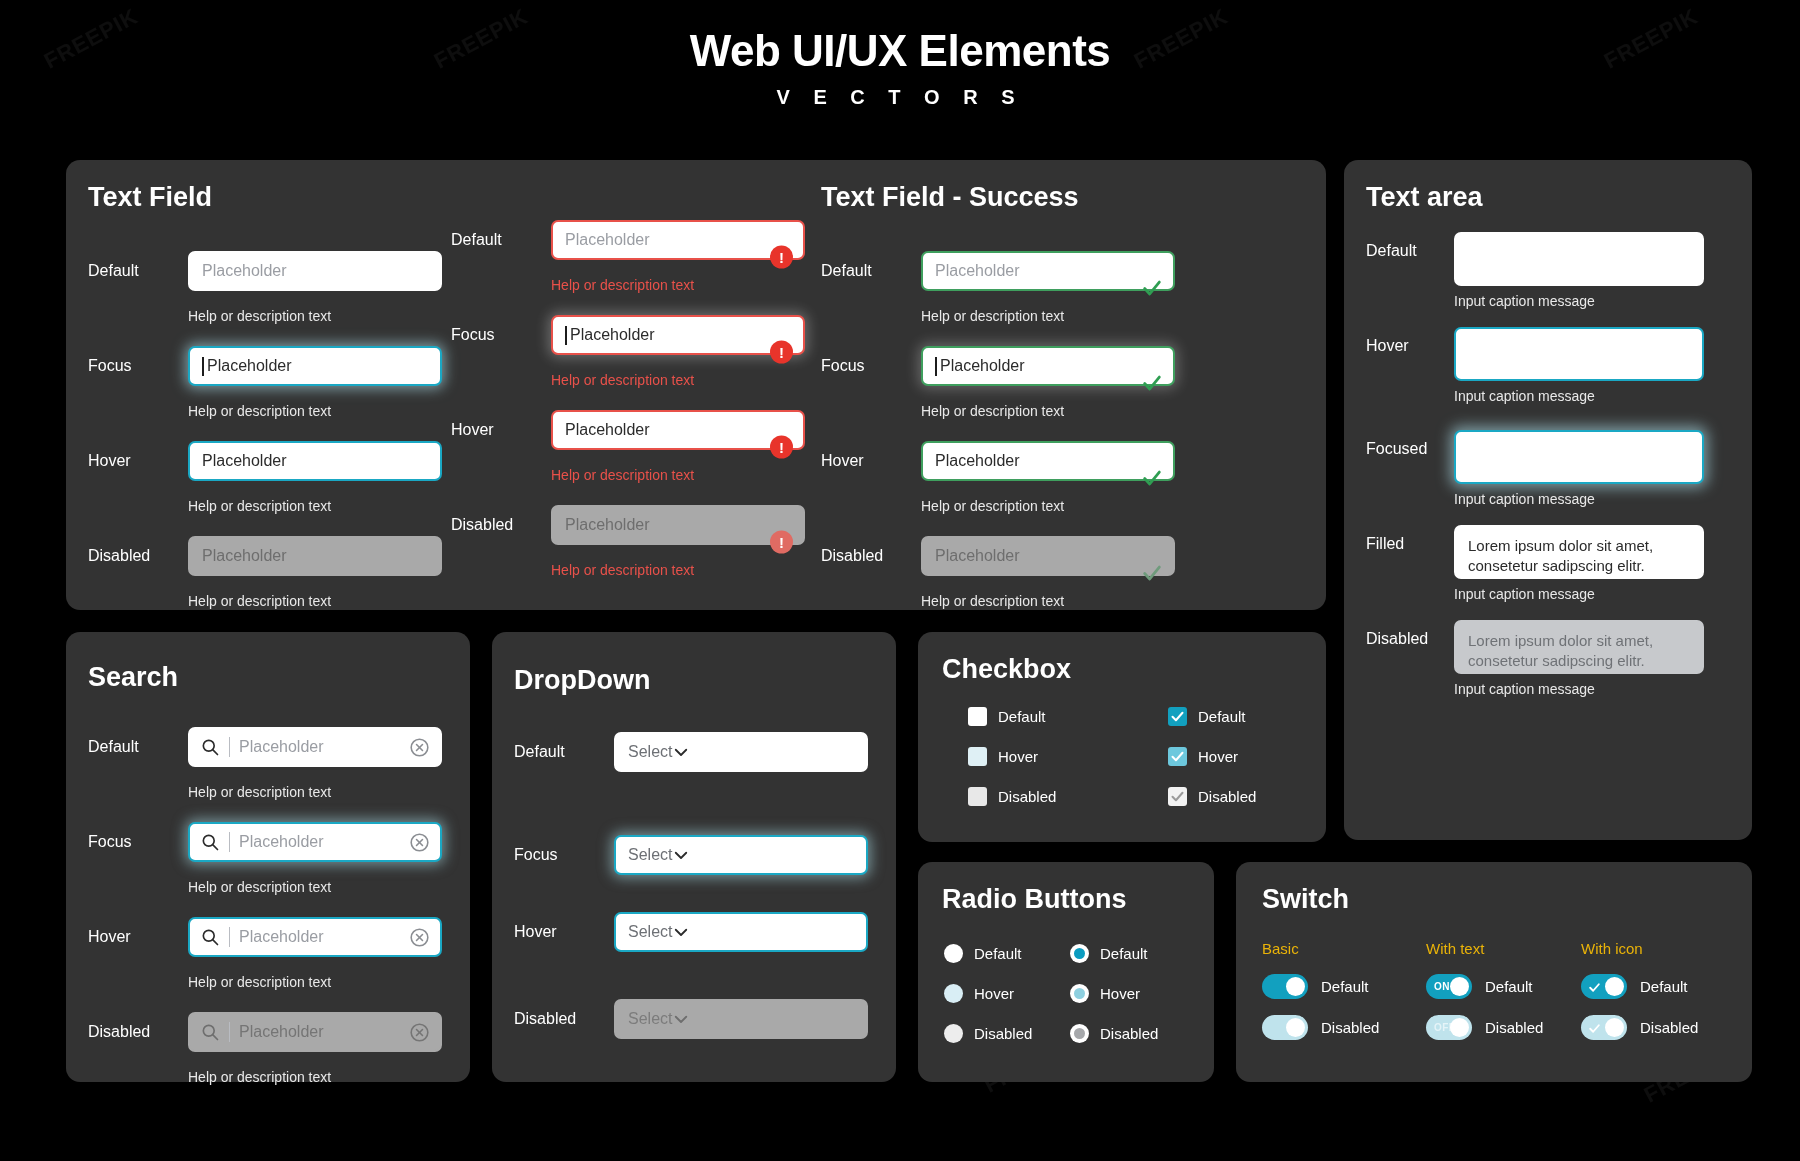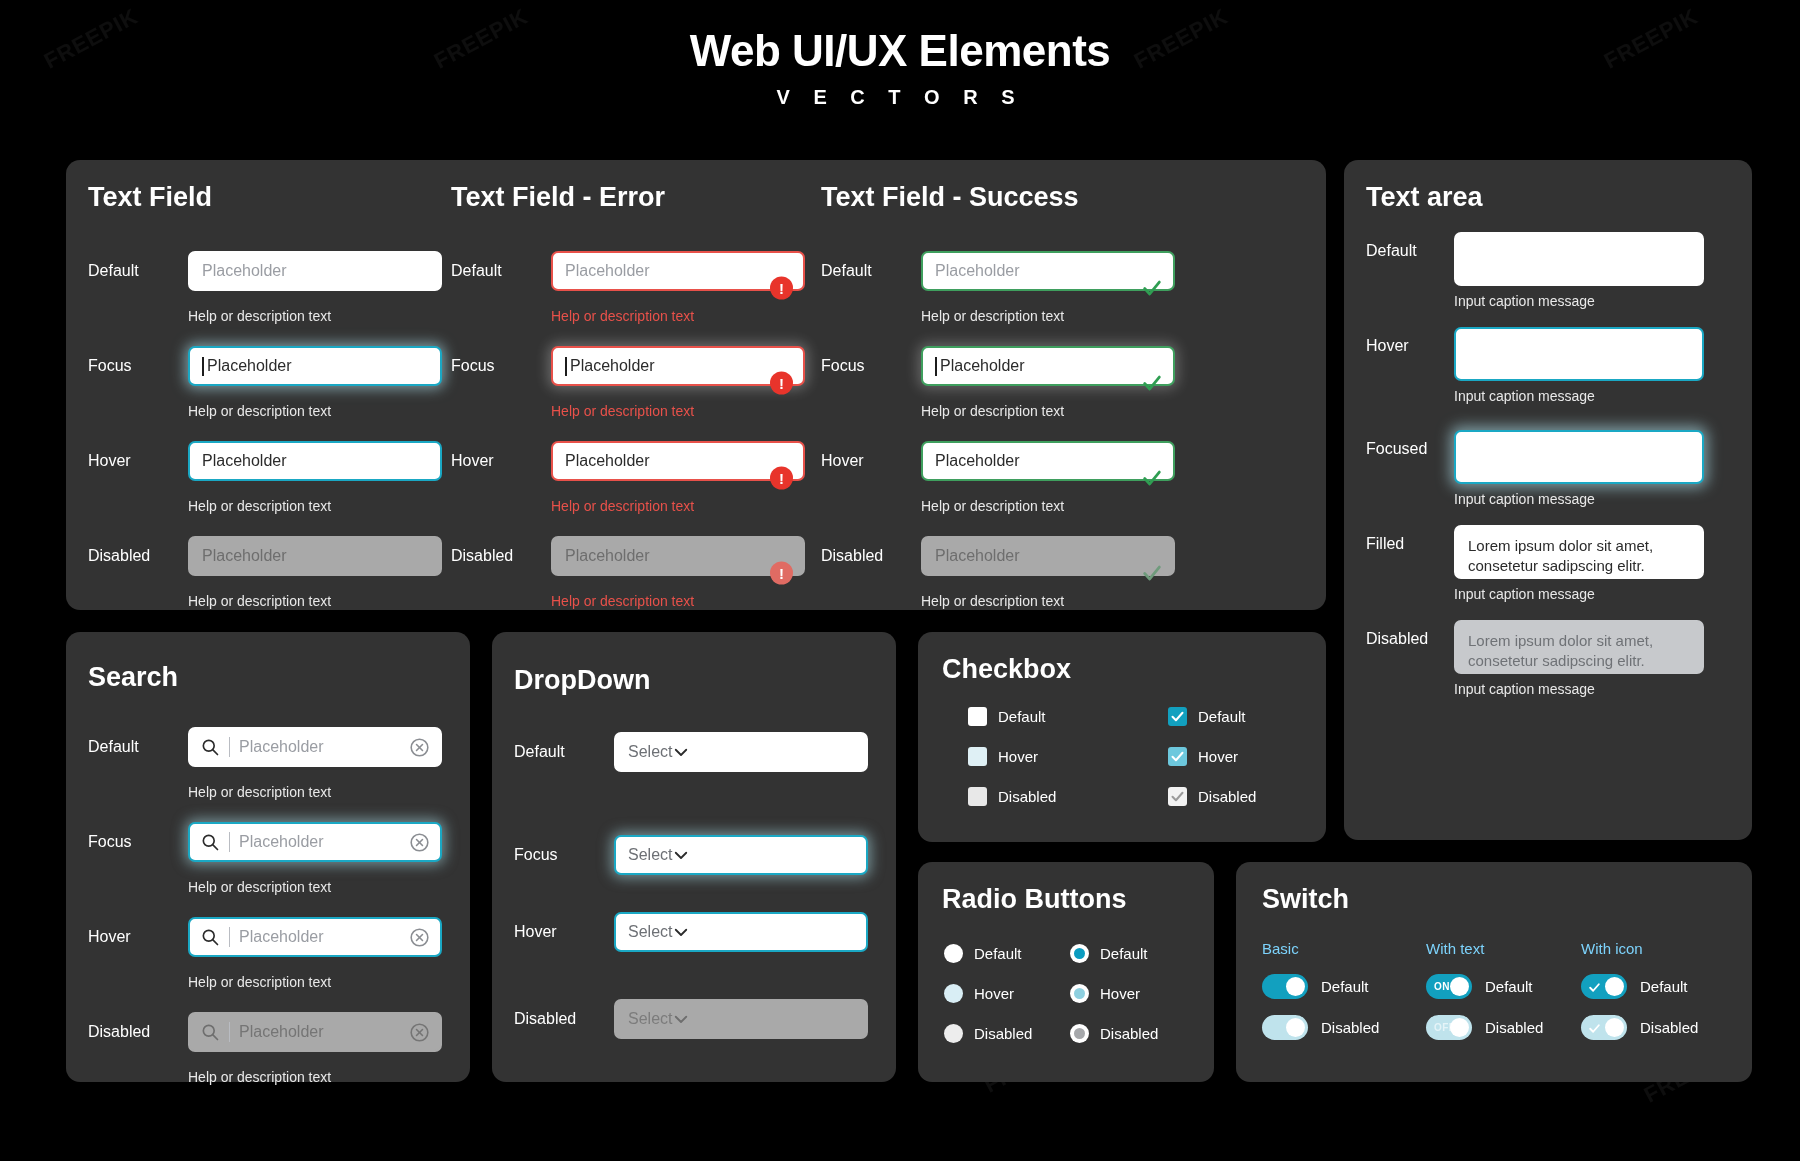--- a/index.html
+++ b/index.html
@@ -155,21 +155,21 @@
   .sw.on { background: #12a0bf; }
   .sw.off-dim { background: #bfe3ec; }
   .sw .knob { position: absolute; right: 3px; width: 19px; height: 19px;
               border-radius: 50%; background: #fff; }
   .sw .swtext { position: absolute; left: 8px; font-size: 10px;
                 font-weight: bold; color: #ffffff; letter-spacing: .4px; }
   .sw.off-dim .swtext { color: #e5f4f8; }
   .sw .swicon { position: absolute; left: 7px; width: 13px; height: 13px; }
   .sw-label { color: #fff; font-size: 15px; margin-left: 13px; }
   .sw-row { display: flex; align-items: center; }
-  .sw-col-head { color: #7dd3fc; font-size: 15px; }
+  .sw-col-head { color: #eab308; font-size: 15px; }
 
   .wm {
     position: absolute; color: rgba(255,255,255,0.055);
     font-size: 22px; font-weight: bold; letter-spacing: 1px;
     transform: rotate(-28deg); pointer-events: none; user-select: none;
   }
 </style>
 </head>
 <body>
 
@@ -232,21 +232,20 @@
         <div>
           <div class="tf disabled">
             <span class="ph">Placeholder</span>
           </div>
           <div class="help">Help or description text</div>
         </div>
       </div>
     </div>
 
     <div style="position:absolute; left:385px; top:22px; width:400px;">
-      <div class="panel-title">Text Field - Error</div>
 
       <div class="row" style="margin-top:38px;">
         <div class="state-label" style="width:100px; padding-top:11px;">Default</div>
         <div class="field-wrap">
           <div class="tf err-d">
             <span class="ph">Placeholder</span>
           </div>
           <div class="err-icon">!</div>
           <div class="help err">Help or description text</div>
         </div>

